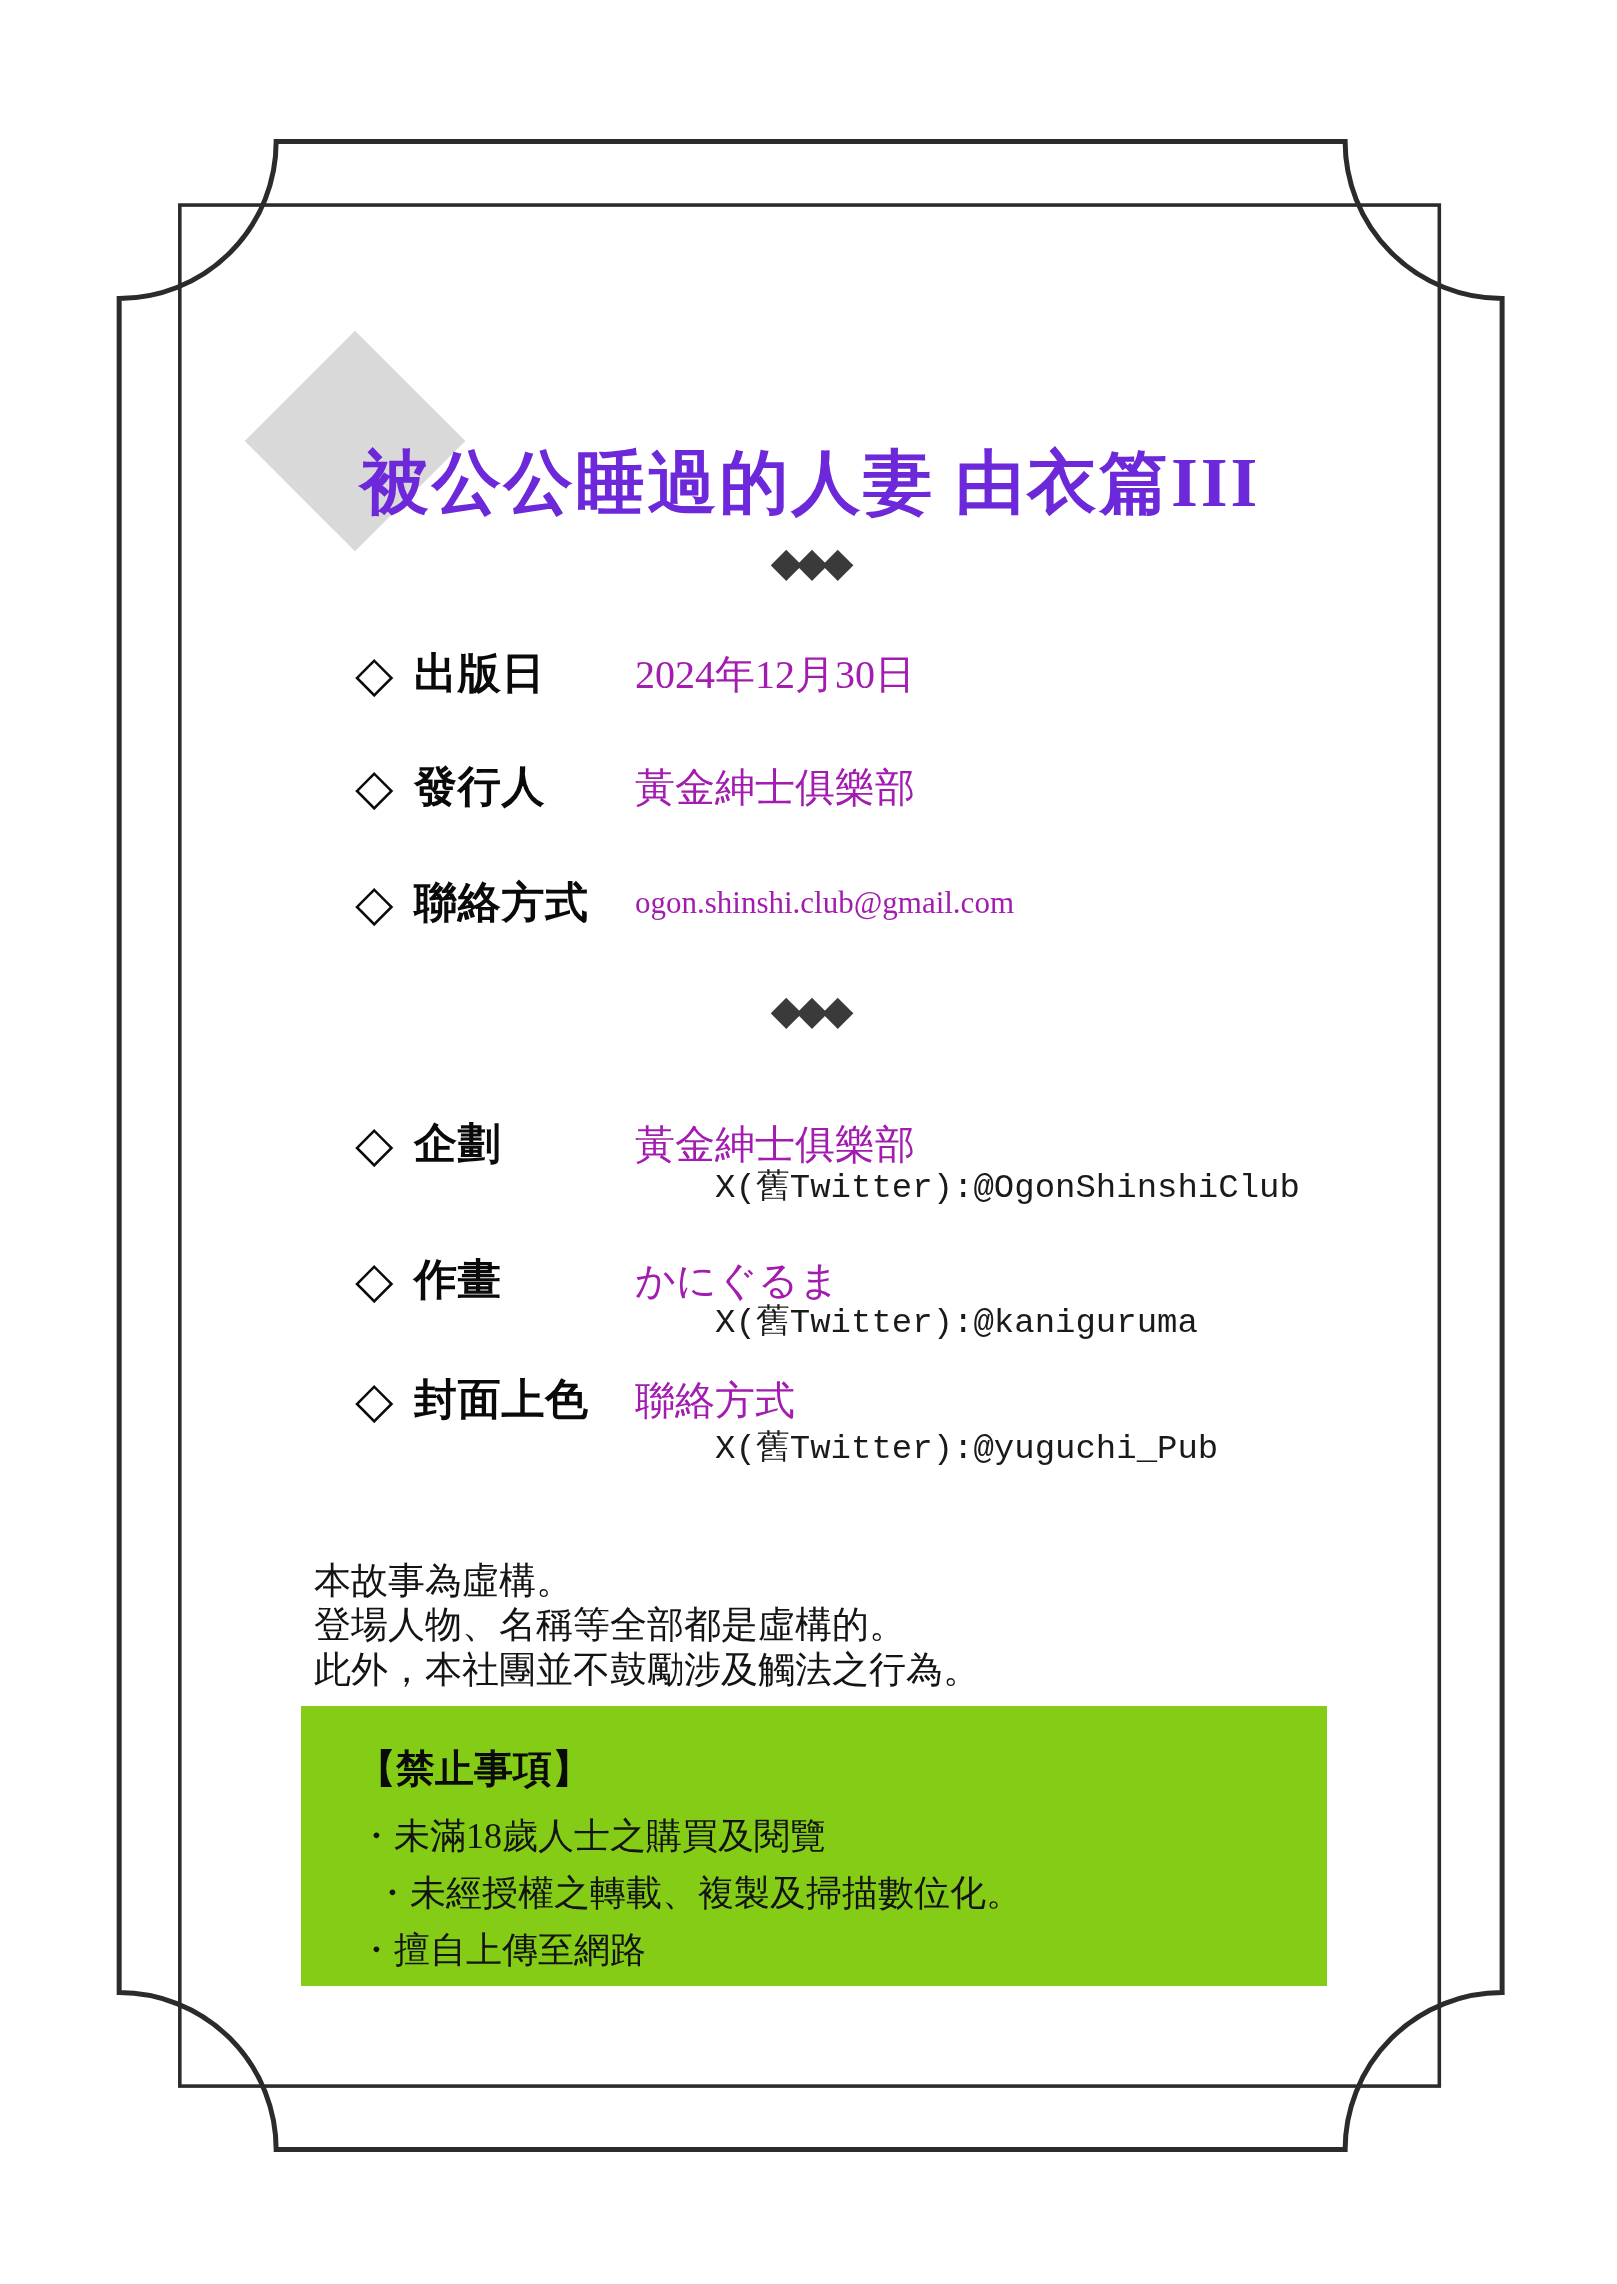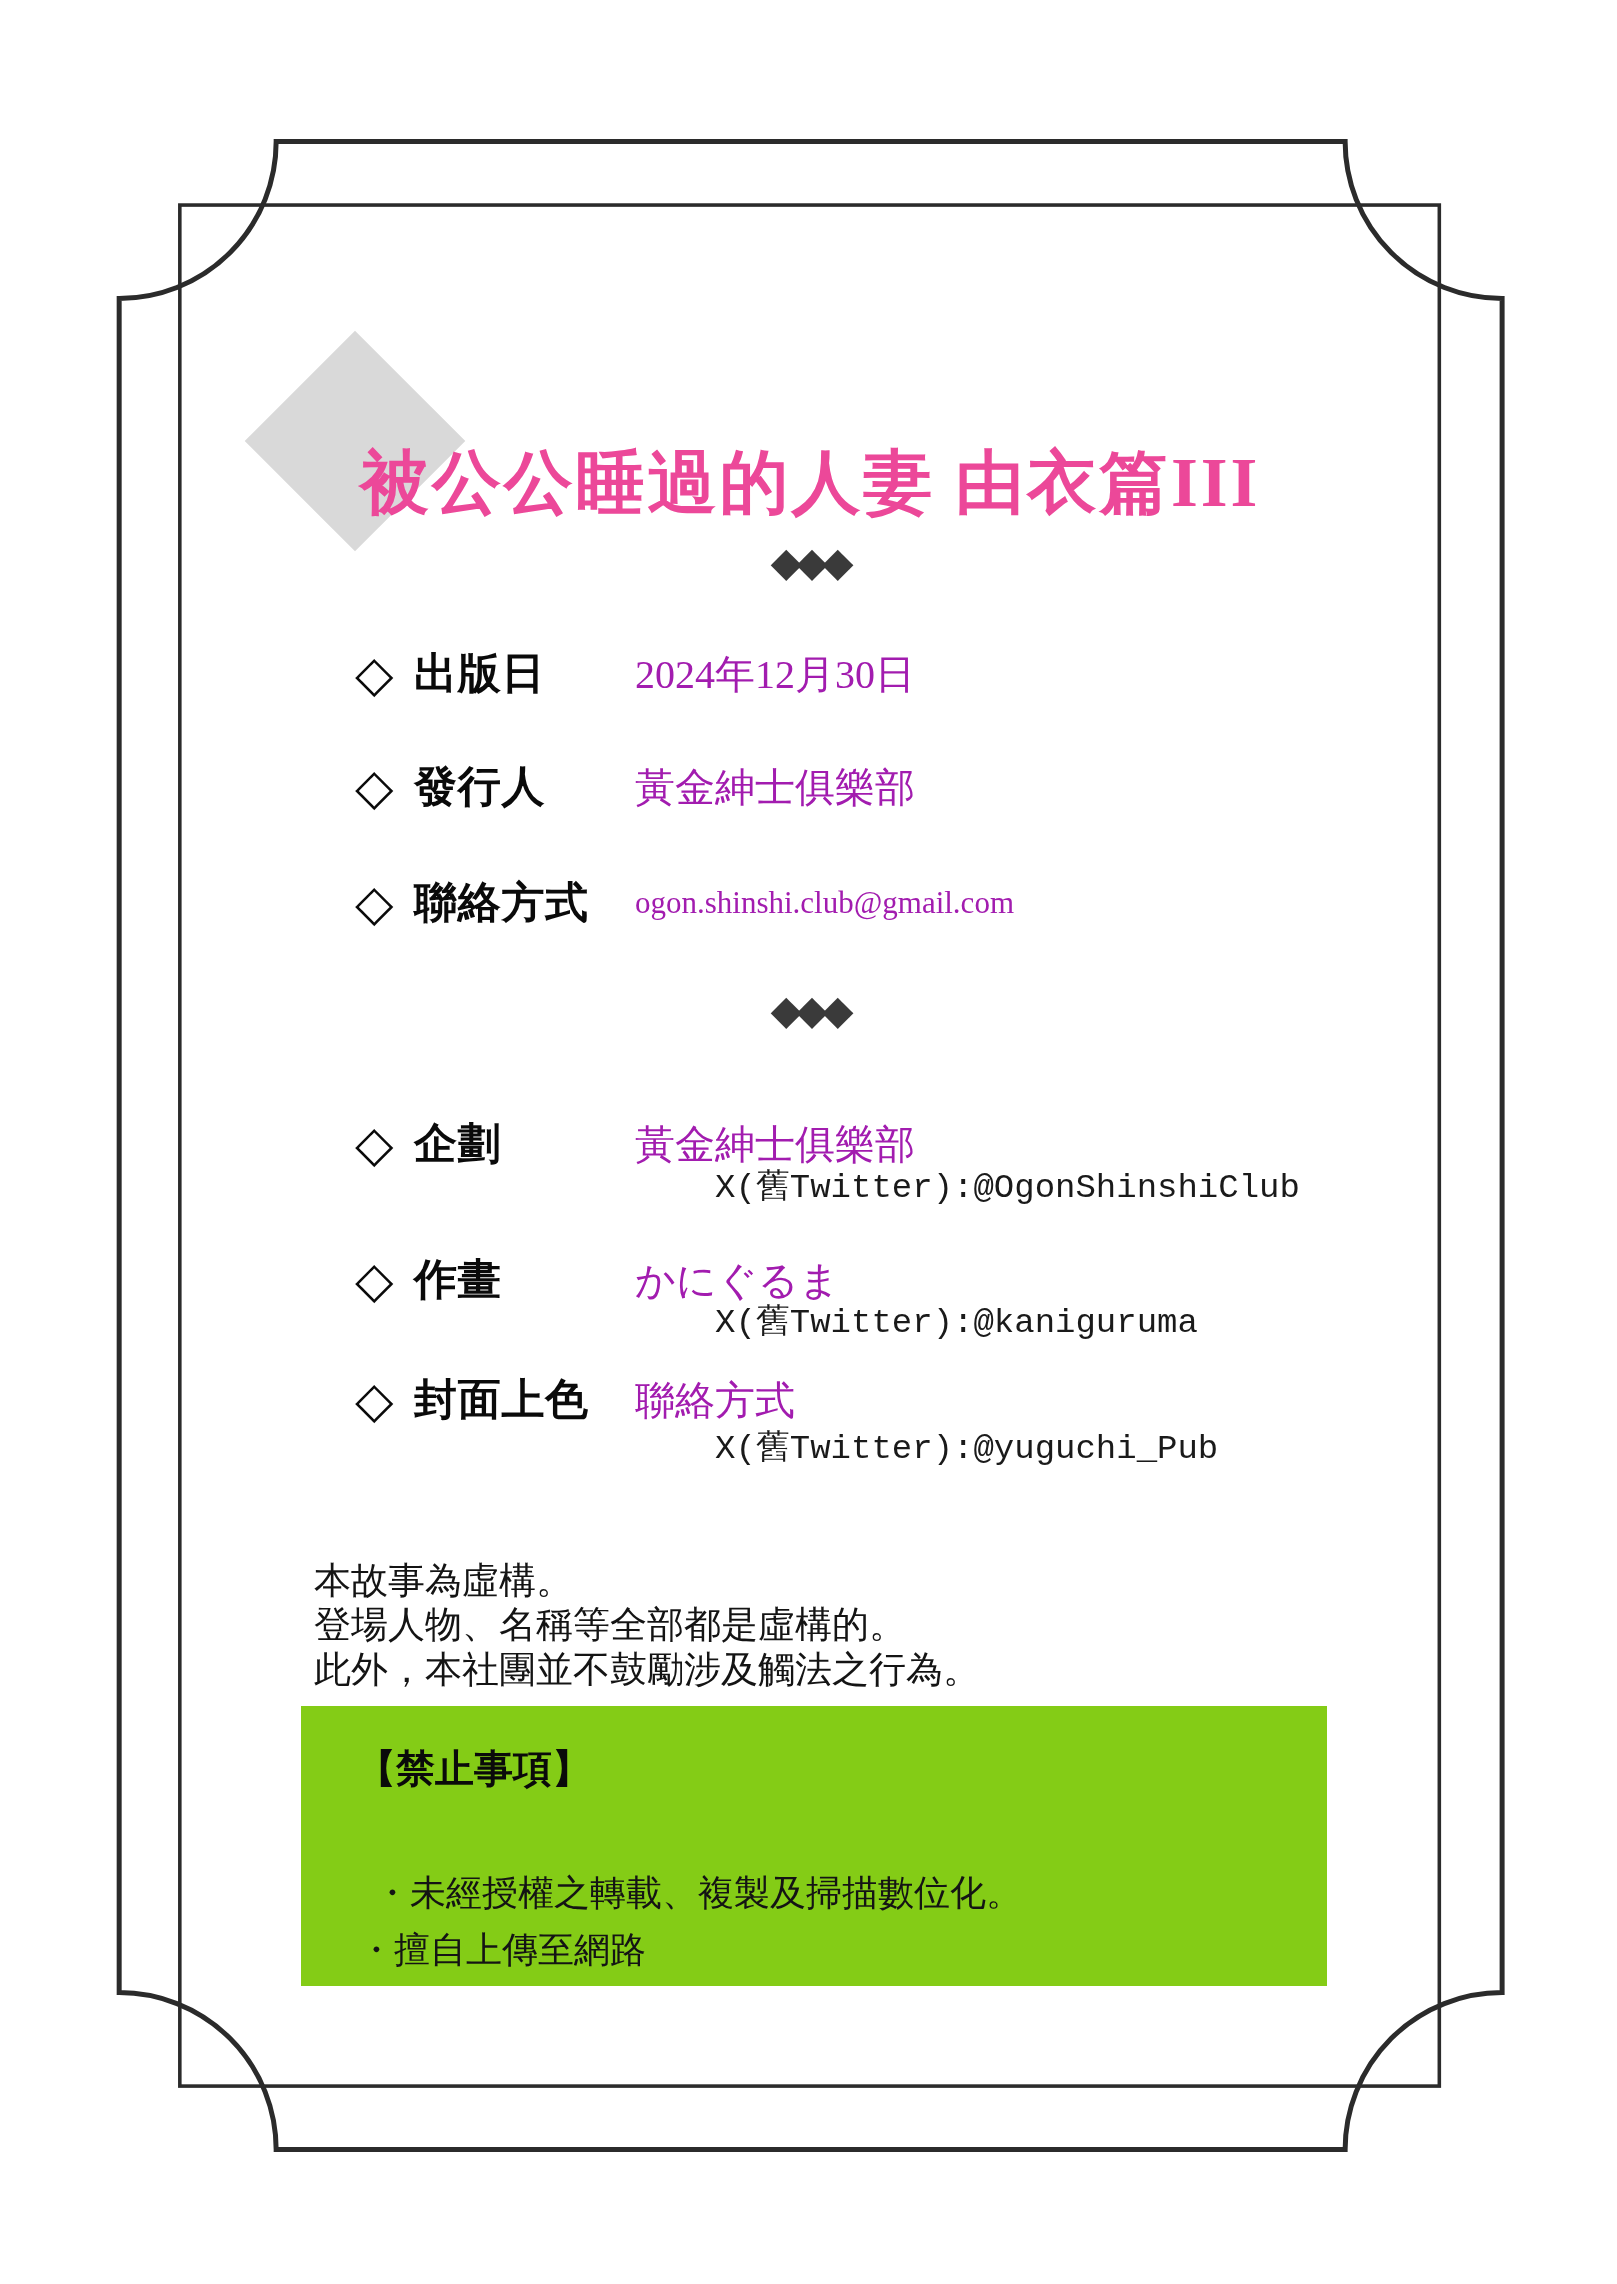--- a/index.html
+++ b/index.html
@@ -22,21 +22,21 @@
     transform:rotate(45deg);
   }
   #page-title{
     position:absolute;
     left:360px;top:441px;
     transform:translateY(-54%);
     font-size:69px;
     font-weight:bold;
     letter-spacing:2.9px;
     white-space:pre;
-    color:#ec4899;
+    color:#6d28d9;
   }
   .separator{
     position:absolute;
     left:812px;
     transform:translate(-50%,-50%);
     font-family:"DejaVu Sans", sans-serif;
     font-size:41px;
     letter-spacing:-5.7px;
     color:#3a3a3a;
     padding-right:5.7px; 
@@ -169,18 +169,19 @@
   </div>
 
   <div>
     <div class="disclaimer-line" style="top:1581px;">本故事為虛構。</div>
     <div class="disclaimer-line" style="top:1625px;">登場人物、名稱等全部都是虛構的。</div>
     <div class="disclaimer-line" style="top:1670px;text-align:center;">此外，本社團並不鼓勵涉及觸法之行為。</div>
   </div>
 
   <div id="prohibited-box">
     <div id="prohibited-heading">【禁止事項】</div>
+    <div class="prohibited-item" style="top:130px;">・未滿18歲人士之購買及閱覽</div>
     <div class="prohibited-item" style="top:187px;margin-left:16px;">・未經授權之轉載、複製及掃描數位化。</div>
     <div class="prohibited-item" style="top:244px;">・擅自上傳至網路</div>
   </div>
 
 </div>
 
 
 </body></html>

